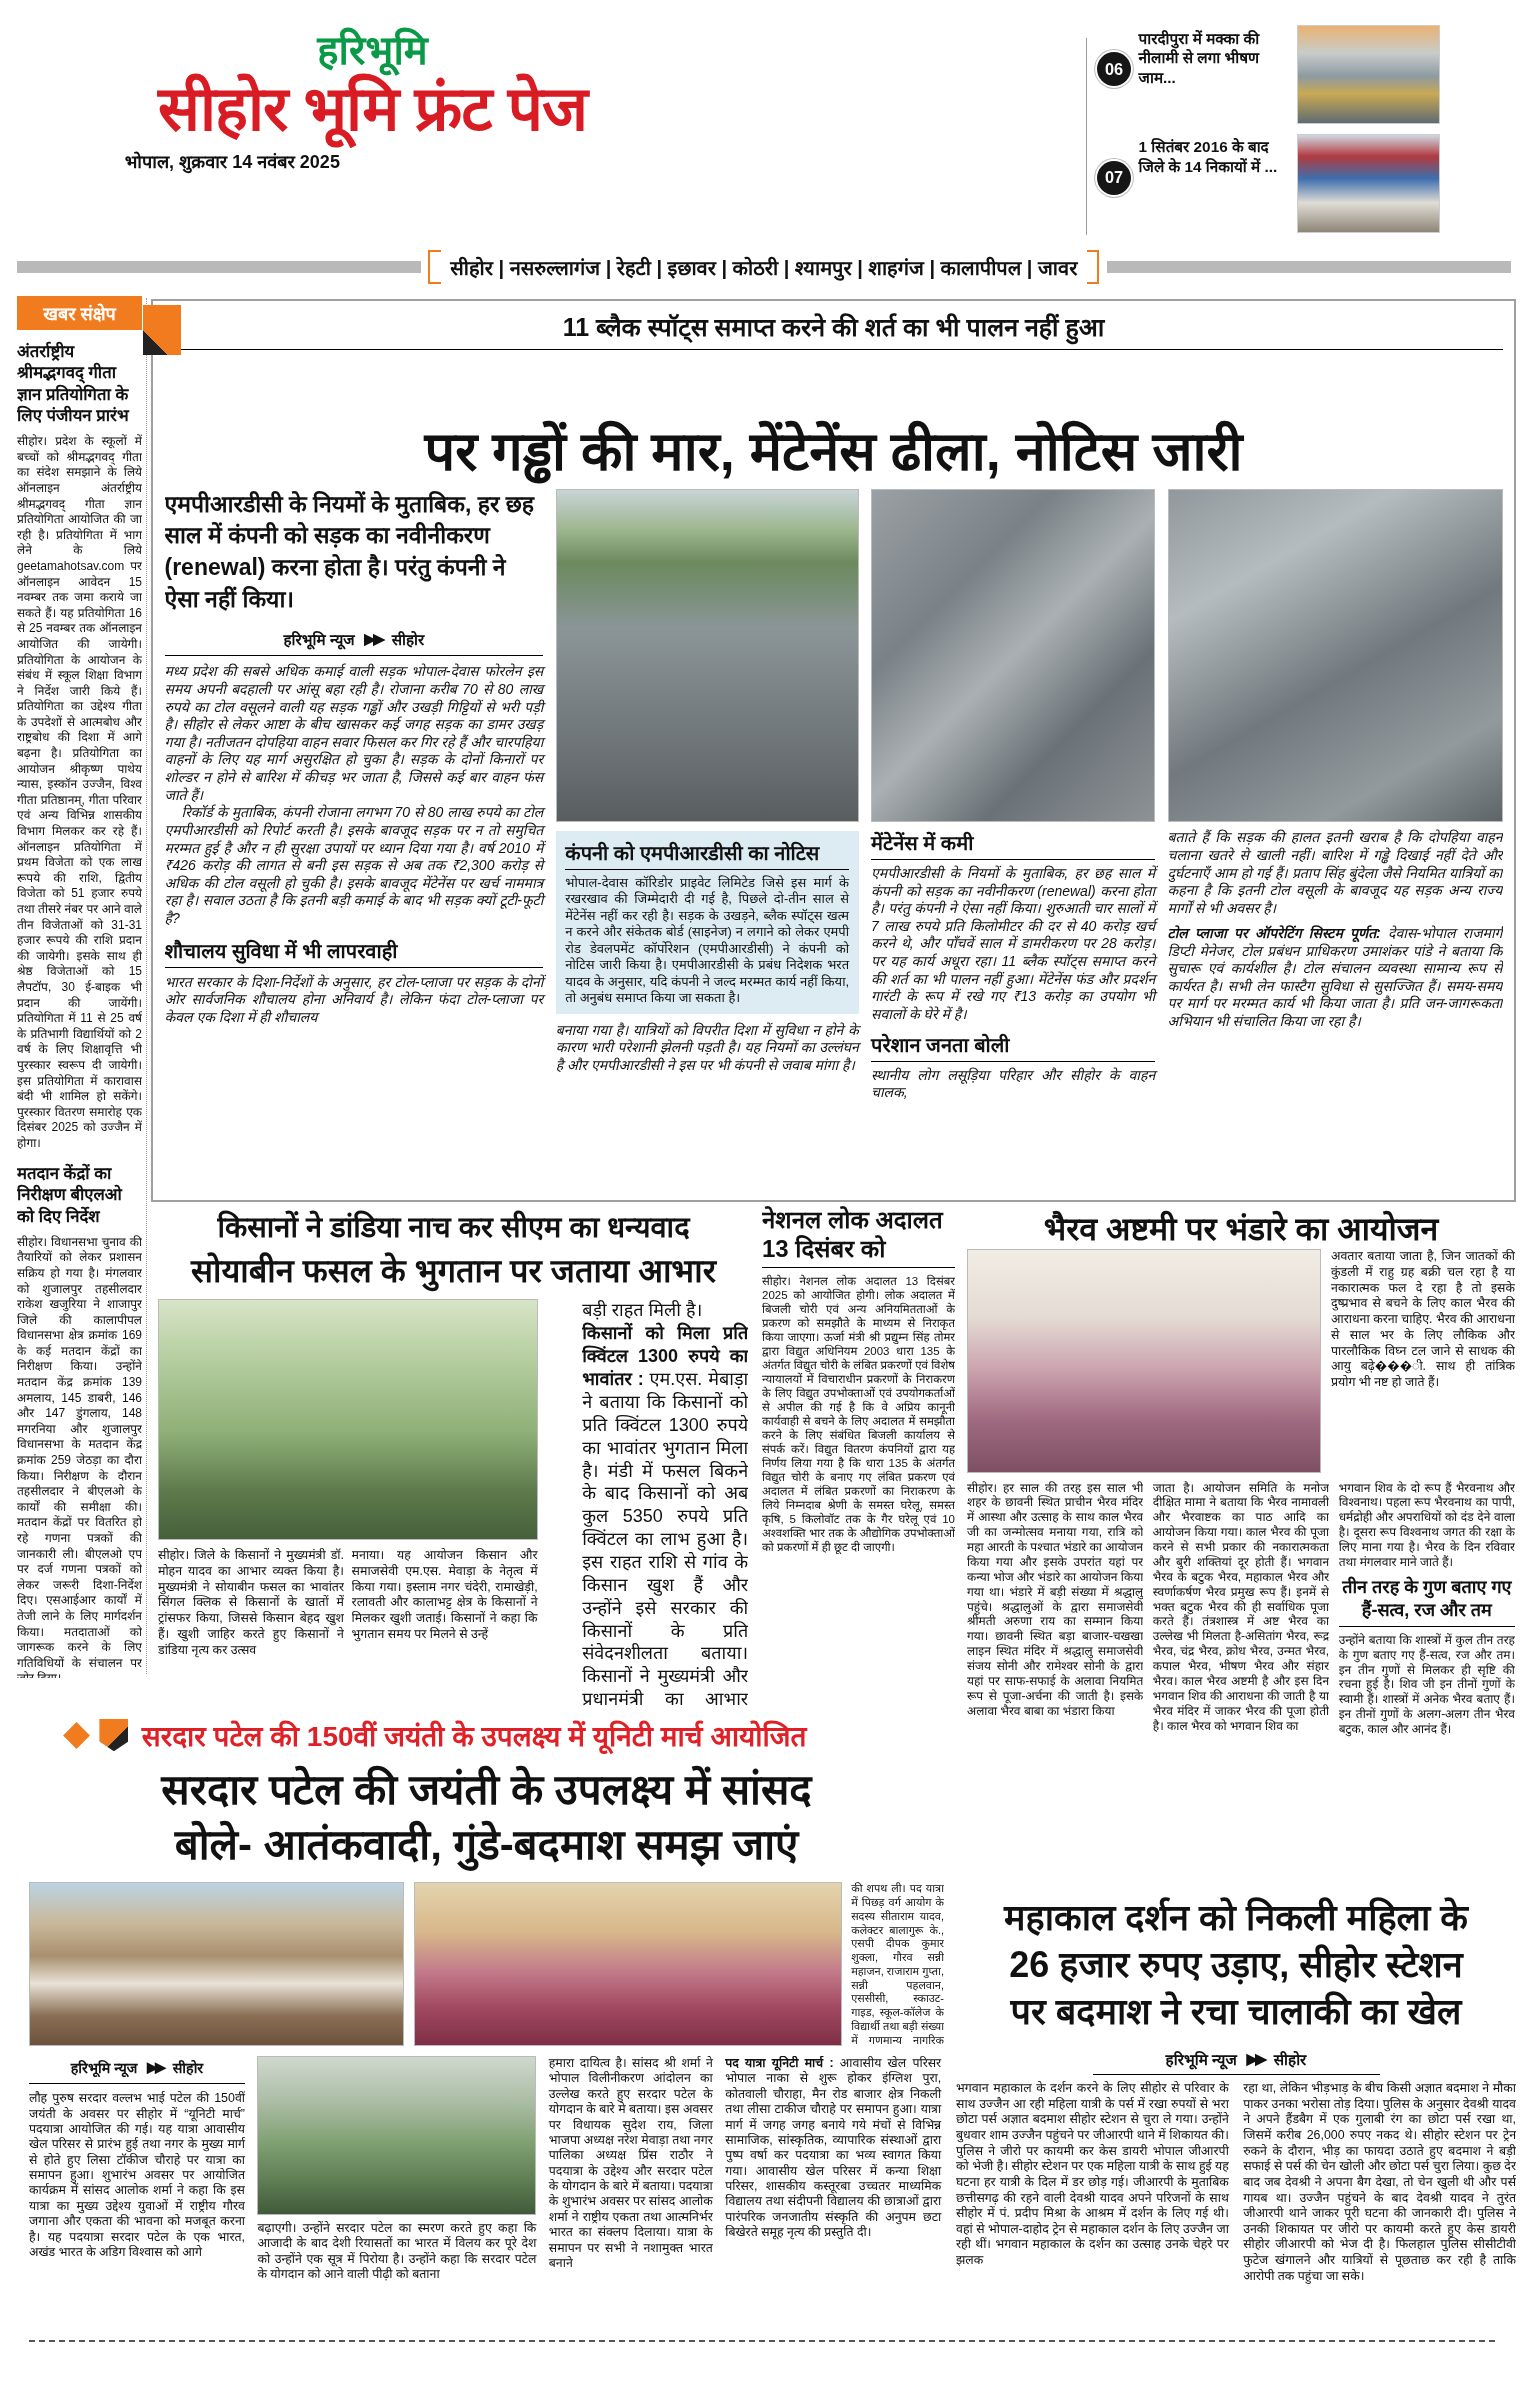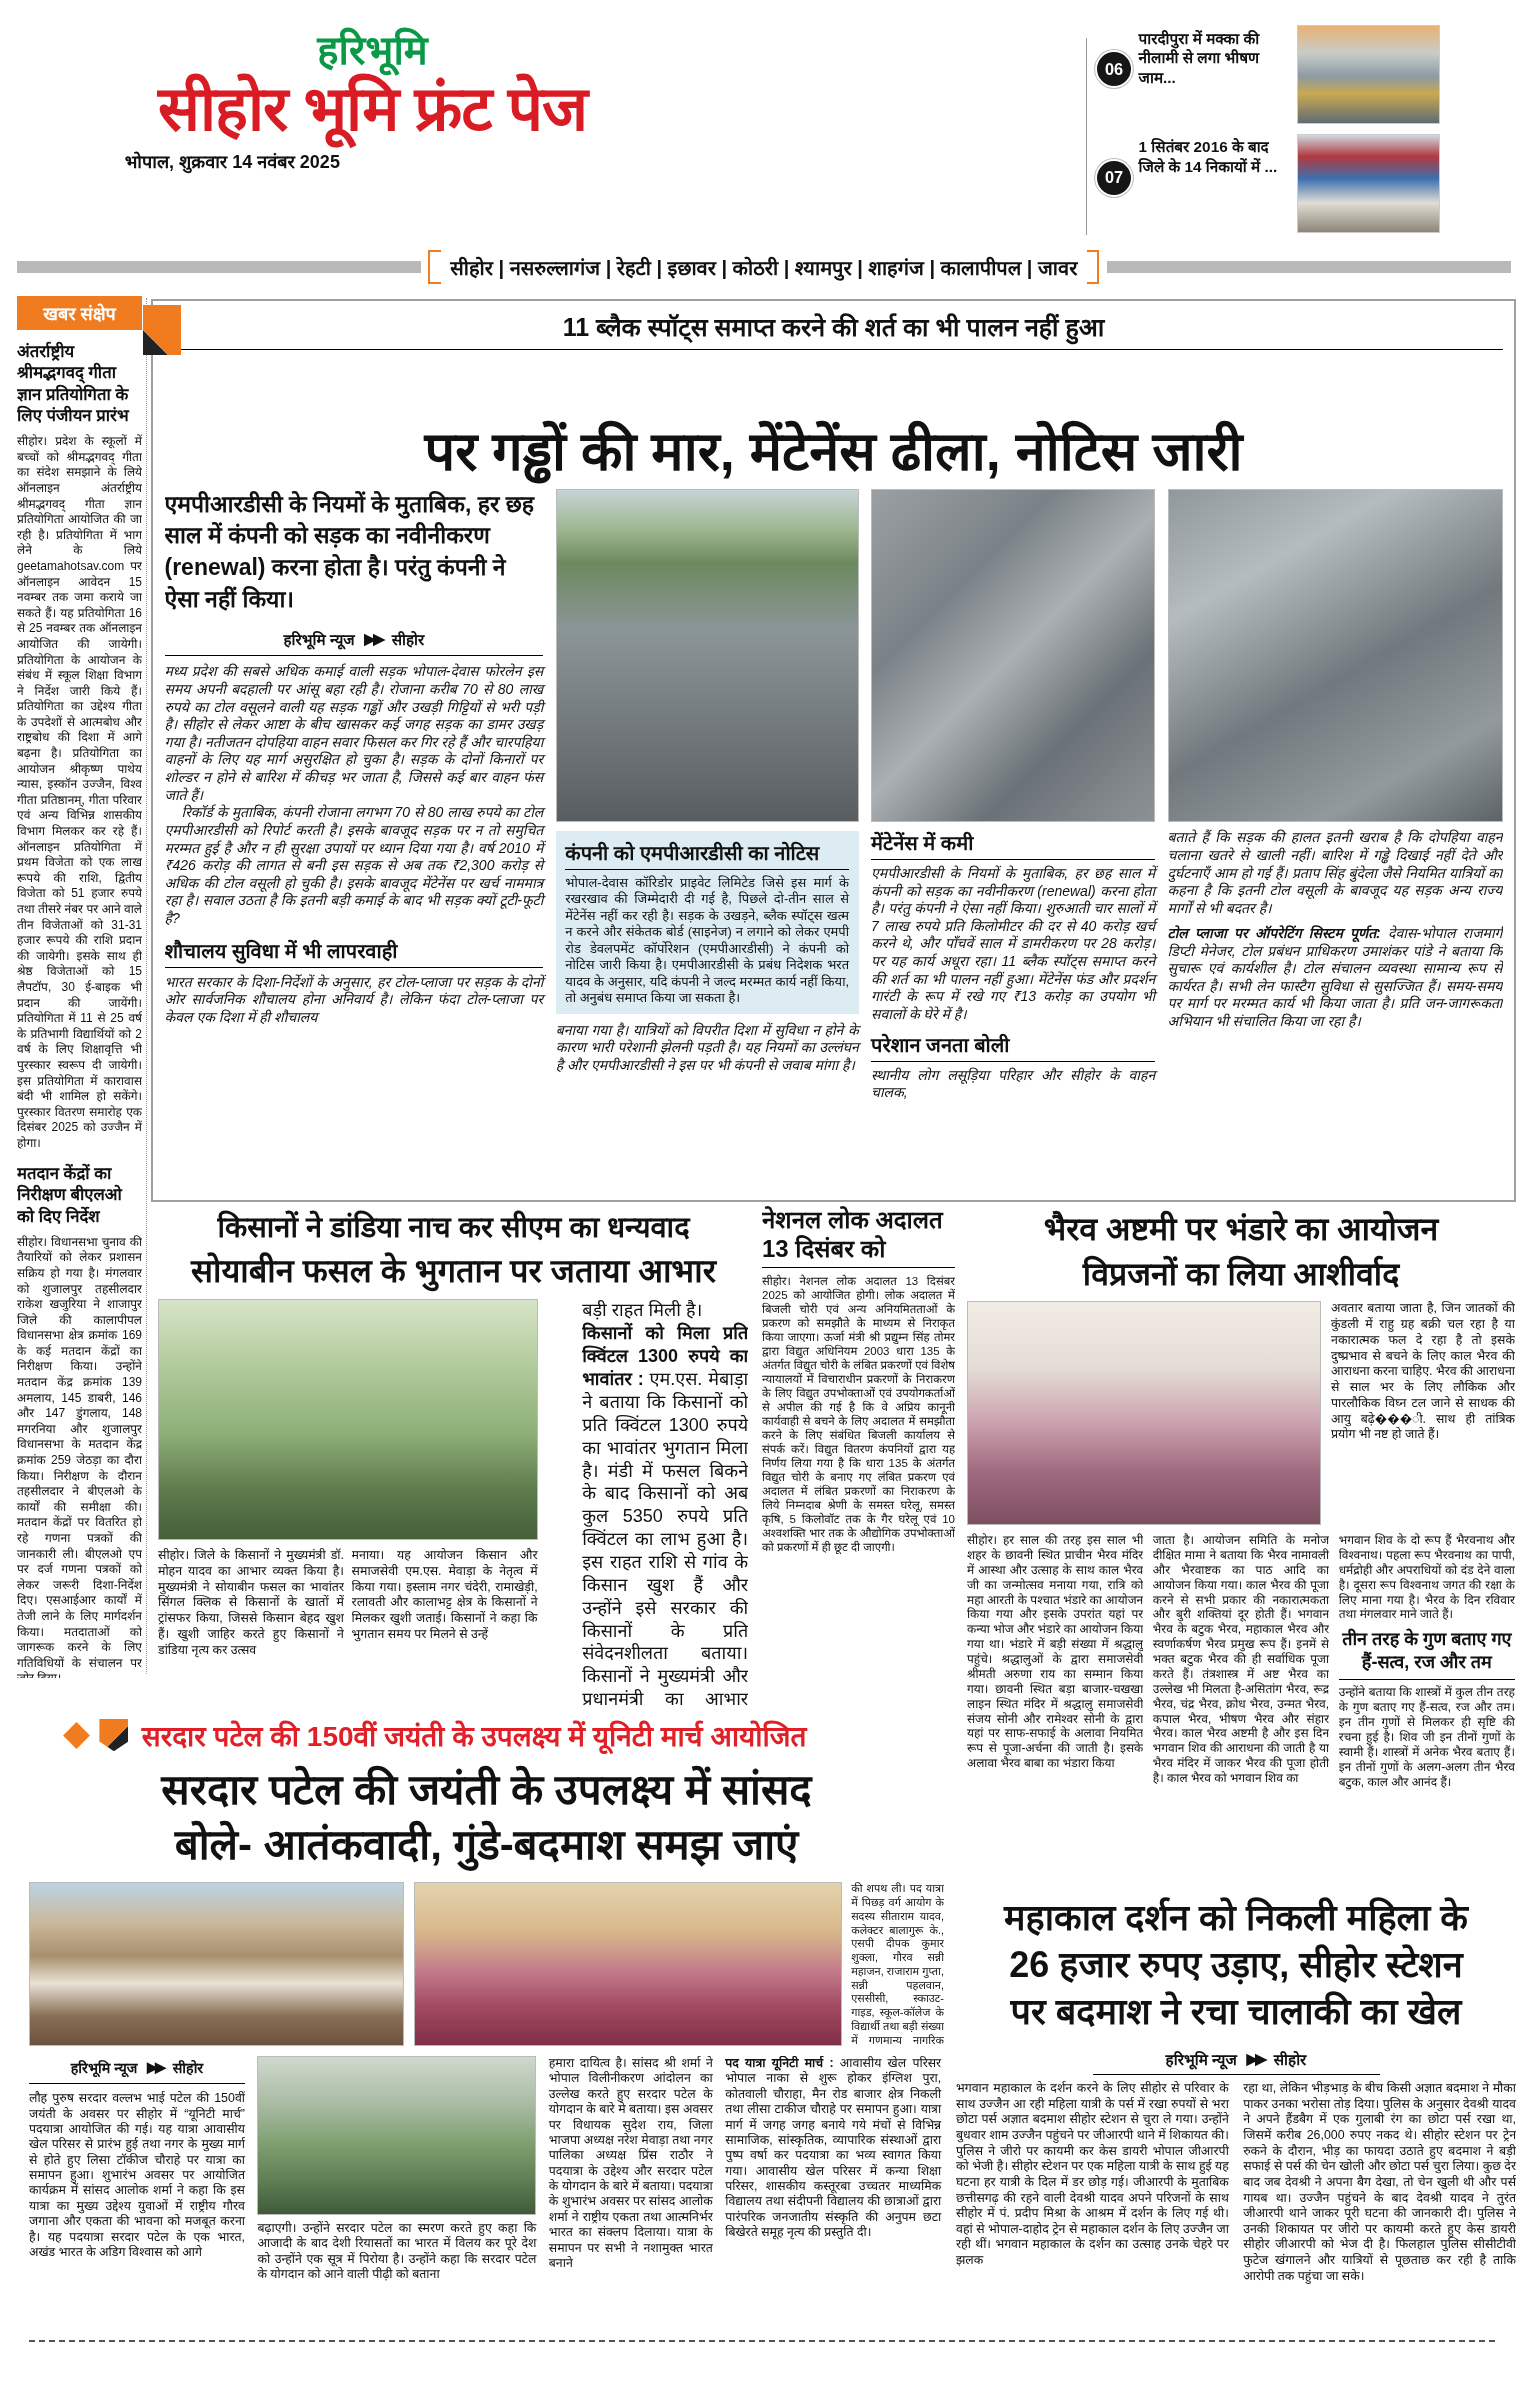--- a/index.html
+++ b/index.html
@@ -207,21 +207,21 @@
       <div class="lc-c">
         <div class="photo ph-road2"></div>
         <div class="heading-ul">मेंटेनेंस में कमी</div>
         <div class="lead-body">एमपीआरडीसी के नियमों के मुताबिक, हर छह साल में कंपनी को सड़क का नवीनीकरण (renewal) करना होता है। परंतु कंपनी ने ऐसा नहीं किया। शुरुआती चार सालों में 7 लाख रुपये प्रति किलोमीटर की दर से 40 करोड़ खर्च करने थे, और पाँचवें साल में डामरीकरण पर 28 करोड़। पर यह कार्य अधूरा रहा। 11 ब्लैक स्पॉट्स समाप्त करने की शर्त का भी पालन नहीं हुआ। मेंटेनेंस फंड और प्रदर्शन गारंटी के रूप में रखे गए ₹13 करोड़ का उपयोग भी सवालों के घेरे में है।</div>
         <div class="heading-ul">परेशान जनता बोली</div>
         <div class="lead-body">स्थानीय लोग लसूड़िया परिहार और सीहोर के वाहन चालक,</div>
       </div>
 
       <div class="lc-d">
         <div class="photo ph-road3"></div>
-        <div class="lead-body cont">बताते हैं कि सड़क की हालत इतनी खराब है कि दोपहिया वाहन चलाना खतरे से खाली नहीं। बारिश में गड्ढे दिखाई नहीं देते और दुर्घटनाएँ आम हो गई हैं। प्रताप सिंह बुंदेला जैसे नियमित यात्रियों का कहना है कि इतनी टोल वसूली के बावजूद यह सड़क अन्य राज्य मार्गों से भी बदतर है।</div>
+        <div class="lead-body cont">बताते हैं कि सड़क की हालत इतनी खराब है कि दोपहिया वाहन चलाना खतरे से खाली नहीं। बारिश में गड्ढे दिखाई नहीं देते और दुर्घटनाएँ आम हो गई हैं। प्रताप सिंह बुंदेला जैसे नियमित यात्रियों का कहना है कि इतनी टोल वसूली के बावजूद यह सड़क अन्य राज्य मार्गों से भी अवसर है।</div>
         <div class="lead-body cont">
           <b>टोल प्लाजा पर ऑपरेटिंग सिस्टम पूर्णत: </b><span>देवास-भोपाल राजमार्ग डिप्टी मेनेजर, टोल प्रबंधन प्राधिकरण उमाशंकर पांडे ने बताया कि सुचारू एवं कार्यशील है। टोल संचालन व्यवस्था सामान्य रूप से कार्यरत है। सभी लेन फास्टैग सुविधा से सुसज्जित हैं। समय-समय पर मार्ग पर मरम्मत कार्य भी किया जाता है। प्रति जन-जागरूकता अभियान भी संचालित किया जा रहा है।</span>
         </div>
       </div>
 
     </div>
   </div>
 
   <div class="farmers">
     <div class="f-h1">किसानों ने डांडिया नाच कर सीएम का धन्यवाद</div>
@@ -240,21 +240,20 @@
   <div class="lokadalat">
     <div class="la-title">
       <span>नेशनल लोक अदालत</span><br>
       <span>13 दिसंबर को</span>
     </div>
     <div class="la-body">सीहोर। नेशनल लोक अदालत 13 दिसंबर 2025 को आयोजित होगी। लोक अदालत में बिजली चोरी एवं अन्य अनियमितताओं के प्रकरण को समझौते के माध्यम से निराकृत किया जाएगा। ऊर्जा मंत्री श्री प्रद्युम्न सिंह तोमर द्वारा विद्युत अधिनियम 2003 धारा 135 के अंतर्गत विद्युत चोरी के लंबित प्रकरणों एवं विशेष न्यायालयों में विचाराधीन प्रकरणों के निराकरण के लिए विद्युत उपभोक्ताओं एवं उपयोगकर्ताओं से अपील की गई है कि वे अप्रिय कानूनी कार्यवाही से बचने के लिए अदालत में समझौता करने के लिए संबंधित बिजली कार्यालय से संपर्क करें। विद्युत वितरण कंपनियों द्वारा यह निर्णय लिया गया है कि धारा 135 के अंतर्गत विद्युत चोरी के बनाए गए लंबित प्रकरण एवं अदालत में लंबित प्रकरणों का निराकरण के लिये निम्नदाब श्रेणी के समस्त घरेलू, समस्त कृषि, 5 किलोवॉट तक के गैर घरेलू एवं 10 अश्वशक्ति भार तक के औद्योगिक उपभोक्ताओं को प्रकरणों में ही छूट दी जाएगी।</div>
   </div>
 
   <div class="bhairav">
     <div class="b-h1">भैरव अष्टमी पर भंडारे का आयोजन</div>
-    <div class="b-h2">विप्रजनों का लिया आशीर्वाद</div>
     <div class="b-grid">
       <div class="b-photo"></div>
       <div class="b-side">अवतार बताया जाता है, जिन जातकों की कुंडली में राहु ग्रह बक्री चल रहा है या नकारात्मक फल दे रहा है तो इसके दुष्प्रभाव से बचने के लिए काल भैरव की आराधना करना चाहिए. भैरव की आराधना से साल भर के लिए लौकिक और पारलौकिक विघ्न टल जाने से साधक की आयु बढ़े���ी. साथ ही तांत्रिक प्रयोग भी नष्ट हो जाते हैं।</div>
     </div>
     <div class="b-cols">
       <div class="b-col">सीहोर। हर साल की तरह इस साल भी शहर के छावनी स्थित प्राचीन भैरव मंदिर में आस्था और उत्साह के साथ काल भैरव जी का जन्मोत्सव मनाया गया, रात्रि को महा आरती के पश्चात भंडारे का आयोजन किया गया और इसके उपरांत यहां पर कन्या भोज और भंडारे का आयोजन किया गया था। भंडारे में बड़ी संख्या में श्रद्धालु पहुंचे। श्रद्धालुओं के द्वारा समाजसेवी श्रीमती अरुणा राय का सम्मान किया गया। छावनी स्थित बड़ा बाजार-चखखा लाइन स्थित मंदिर में श्रद्धालु समाजसेवी संजय सोनी और रामेश्वर सोनी के द्वारा यहां पर साफ-सफाई के अलावा नियमित रूप से पूजा-अर्चना की जाती है। इसके अलावा भैरव बाबा का भंडारा किया</div>
       <div class="b-col">जाता है। आयोजन समिति के मनोज दीक्षित मामा ने बताया कि भैरव नामावली और भैरवाष्टक का पाठ आदि का आयोजन किया गया। काल भैरव की पूजा करने से सभी प्रकार की नकारात्मकता और बुरी शक्तियां दूर होती हैं। भगवान भैरव के बटुक भैरव, महाकाल भैरव और स्वर्णाकर्षण भैरव प्रमुख रूप हैं। इनमें से भक्त बटुक भैरव की ही सर्वाधिक पूजा करते हैं। तंत्रशास्त्र में अष्ट भैरव का उल्लेख भी मिलता है-असितांग भैरव, रूद्र भैरव, चंद्र भैरव, क्रोध भैरव, उन्मत भैरव, कपाल भैरव, भीषण भैरव और संहार भैरव। काल भैरव अष्टमी है और इस दिन भगवान शिव की आराधना की जाती है या भैरव मंदिर में जाकर भैरव की पूजा होती है। काल भैरव को भगवान शिव का</div>
       <div class="b-col">
         <span>भगवान शिव के दो रूप हैं भैरवनाथ और विश्वनाथ। पहला रूप भैरवनाथ का पापी, धर्मद्रोही और अपराधियों को दंड देने वाला है। दूसरा रूप विश्वनाथ जगत की रक्षा के लिए माना गया है। भैरव के दिन रविवार तथा मंगलवार माने जाते हैं।</span>
         <div class="b-sub">तीन तरह के गुण बताए गए हैं-सत्व, रज और तम</div>

